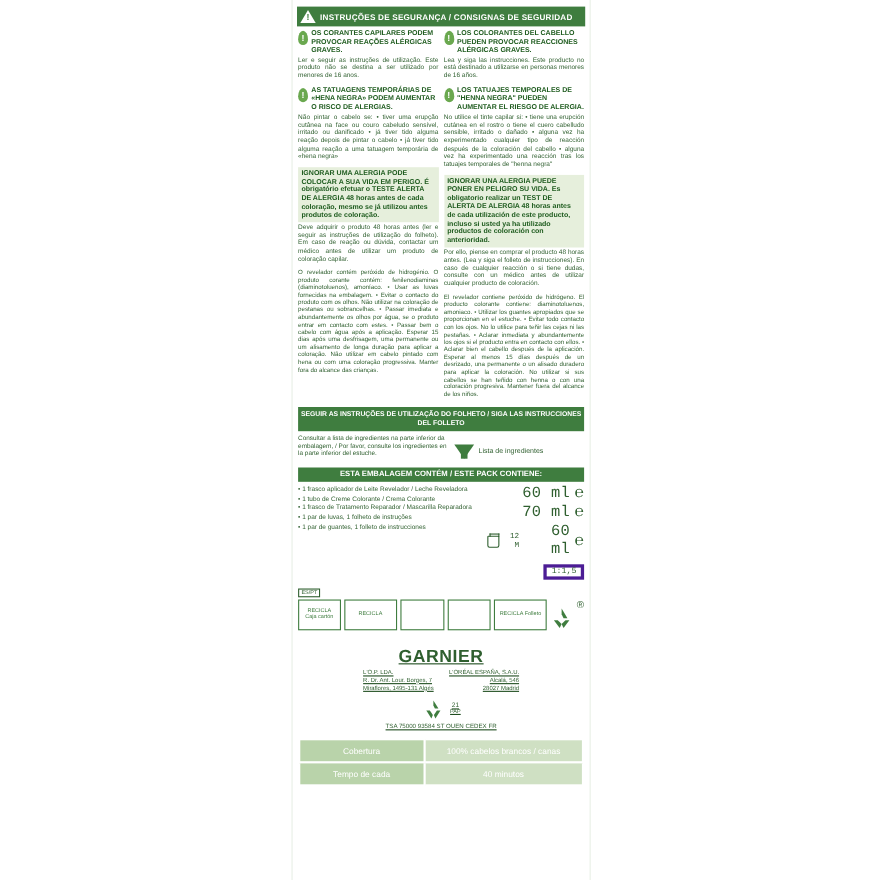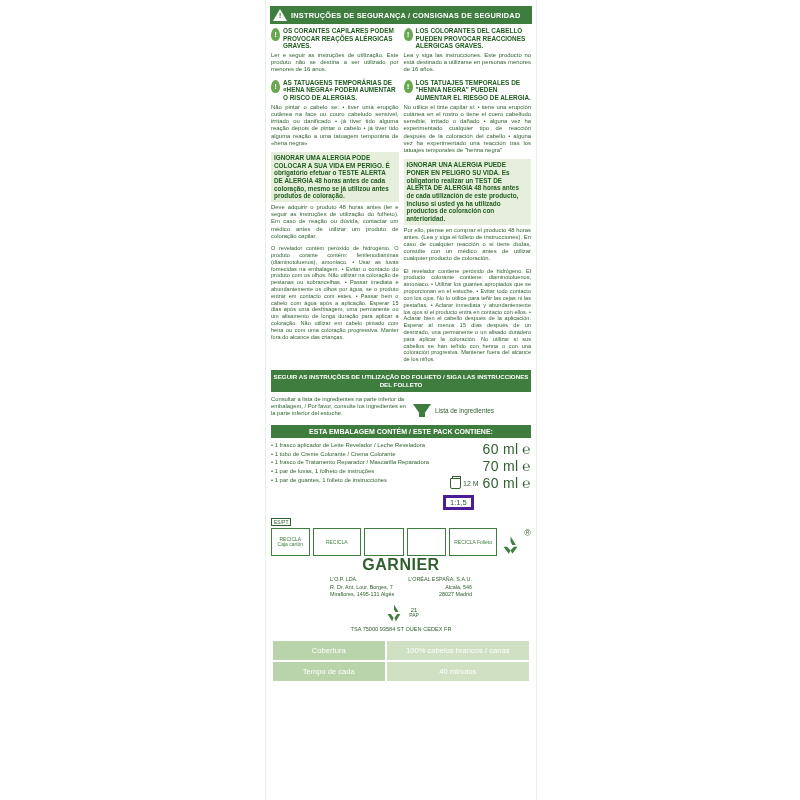--- a/index.html
+++ b/index.html
@@ -76,21 +76,21 @@
   .arrow:before{content:"";position:absolute;left:-3px;top:-11px;width:6px;height:11px;background:#3f7d3f;}
   .ingl{font-size:6.4px;color:#2f5f2f;}
 
   
   .packhd{
     margin:8px 5px 0 5px;background:#3f7d3f;color:#fff;
     text-align:center;font-size:7px;font-weight:bold;padding:3px 2px;
   }
   .packbody{display:flex;margin:3px 5px 0 5px;}
   .packlist{flex:1;font-size:5.9px;line-height:1.45;color:#2f5f2f;}
-  .packvols{width:88px;text-align:left;font-size:5.9px;color:#2f5f2f;}
+  .packvols{width:88px;text-align:right;font-size:5.9px;color:#2f5f2f;font-family:Liberation Mono, monospace;}
   .vol{font-size:14px;line-height:1.22;letter-spacing:.3px;}
   .volrow{display:flex;align-items:center;justify-content:flex-end;gap:4px;}
   .pao{display:flex;align-items:center;gap:2px;font-size:7px;}
   .paojar{width:9px;height:9px;border:1px solid #2f5f2f;border-radius:1px 1px 2px 2px;position:relative;}
   .paojar:before{content:"";position:absolute;left:1px;top:-3px;width:7px;height:2px;border:1px solid #2f5f2f;border-bottom:none;}
   .ratio{
     display:inline-block;border:3px solid #4c1d95;padding:0 4px;
     font-size:7.5px;margin-top:3px;
   }
 
@@ -100,21 +100,21 @@
   .esptbox{display:inline-block;border:1px solid #2f5f2f;padding:0 2px;font-size:5px;}
   .icons{display:flex;align-items:flex-end;gap:3px;margin-top:2px;}
   .ico{border:1px solid #3f7d3f;height:26px;display:flex;align-items:center;justify-content:center;font-size:5px;color:#3f7d3f;padding:0 2px;text-align:center;line-height:1.05;}
   .ico.w1{width:34px;}
   .ico.w2{width:44px;}
   .ico.w3{width:36px;}
   .ico.w4{width:34px;}
   .ico.w5{width:44px;}
   .loop{width:22px;height:22px;}
   .regmark{font-size:9px;color:#2f5f2f;margin-left:auto;align-self:flex-start;}
-  .brand{text-align:center;margin-top:0;}
+  .brand{text-align:center;margin-top:16px;text-decoration:underline;}
   .brandname{font-size:16px;font-weight:bold;letter-spacing:.5px;color:#2f5f2f;}
   .addr{display:flex;justify-content:center;gap:14px;margin-top:2px;}
   .addr div{font-size:5.4px;line-height:1.3;color:#2f5f2f;text-align:left;}
   .pap{display:flex;align-items:center;justify-content:center;gap:4px;margin-top:4px;}
   .papnum{font-size:6px;text-align:center;color:#2f5f2f;line-height:1;}
   .tsa{text-align:center;font-size:5.6px;margin-top:2px;color:#2f5f2f;}
 
   
   .spec{margin:7px 5px 0 5px;border-collapse:collapse;width:calc(100% - 10px);}
   .spec td{

